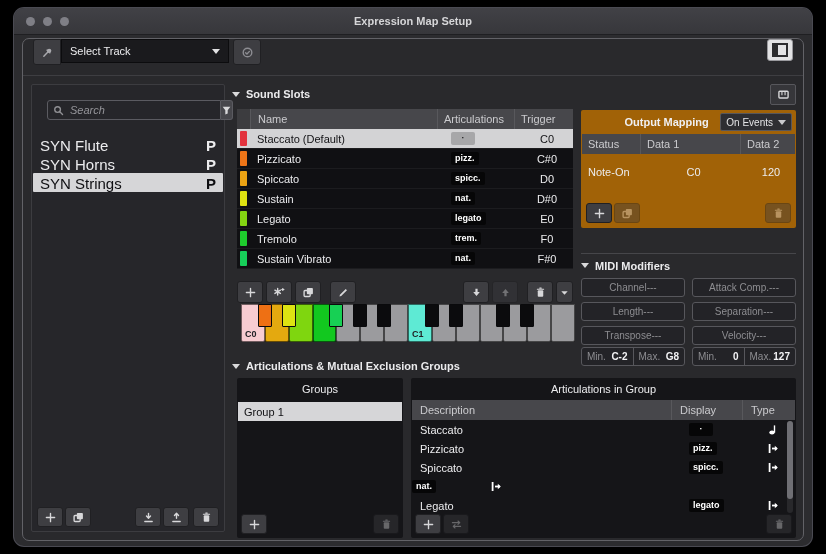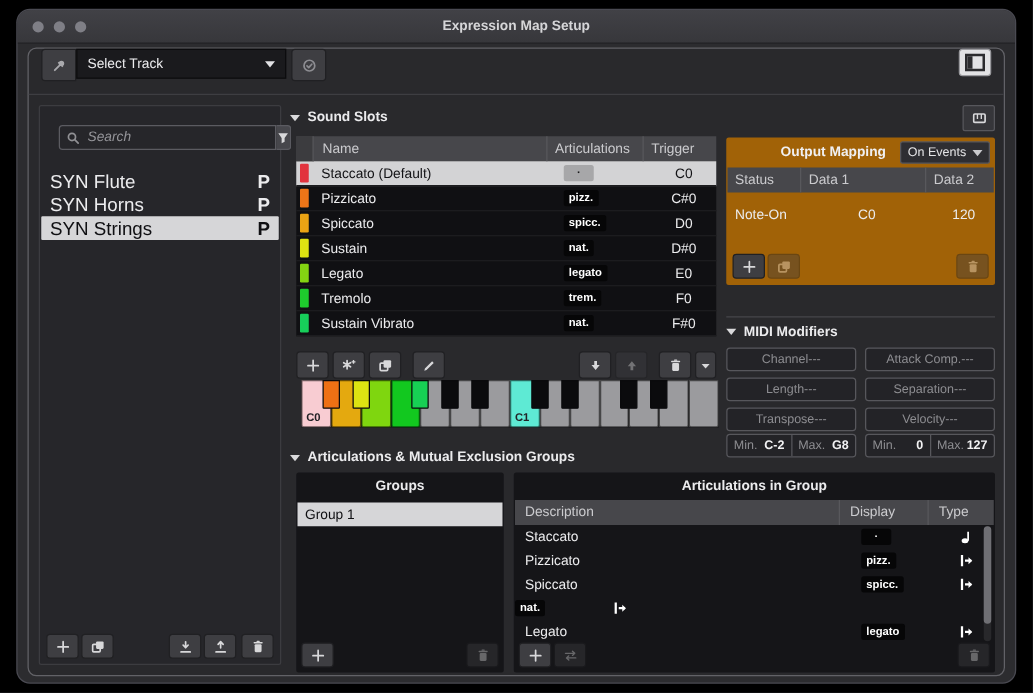--- a/index.html
+++ b/index.html
@@ -99,21 +99,21 @@
   .fbox{flex:1;height:17px;border:1px solid #57575c;border-radius:3px;display:flex;align-items:center;justify-content:center;padding:0 5px;font-size:10px;color:#8d8d91;background:#232327}
   .frow.tight{margin-bottom:2px}
   .rbox{flex:1;height:17px;border:1px solid #57575c;border-radius:3px;display:flex;font-size:10px;color:#8d8d91;background:#232327;overflow:hidden}
   .rhalf{flex:1;display:flex;align-items:center;justify-content:space-between;padding:0 5px}
   .rhalf+.rhalf{border-left:1px solid #57575c}
   .rval{color:#f2f2f4;font-weight:bold}
 
   
   .sec2-header{position:absolute;left:209px;top:317px;width:564px;height:20px;display:flex;align-items:center;gap:6px}
   .gpanel{position:absolute;left:214px;top:339px;width:166px;height:160px;background:#151518;border-radius:2px}
-  .ptitle{height:22px;display:flex;align-items:center;justify-content:center;font-size:11px;font-weight:bold;color:#ececee}
+  .ptitle{height:22px;display:flex;align-items:center;justify-content:center;font-size:11px;font-weight:normal;color:#ececee}
   .grow{height:19px;margin:2px 1px;display:flex;align-items:center;padding:0 6px;font-size:11px;color:#ececee}
   .grow.selected{background:#d6d6d8;color:#0f0f12}
   .pbtns{position:absolute;bottom:4px;left:4px;right:4px;display:flex;align-items:center}
 
   .apanel{position:absolute;left:388px;top:339px;width:385px;height:160px;background:#151518;border-radius:2px}
   .ahead{display:flex;height:20px;background:#47474b;font-size:11px;color:#cbcbce;align-items:center;margin:0 1px}
   .ahead>div{padding-left:8px;border-right:1px solid #58585c;align-self:stretch;display:flex;align-items:center}
   .ahead .d{flex:1}.ahead .ds{width:62px}.ahead .ty{width:44px;border-right:none}
   .arow{display:flex;height:19px;align-items:center;font-size:11px;color:#ececee;margin:0 1px}
   .arow .d{flex:1;padding-left:8px}.arow .ds{width:62px;display:flex}.arow .ty{width:44px;display:flex;justify-content:center;color:#fff}

